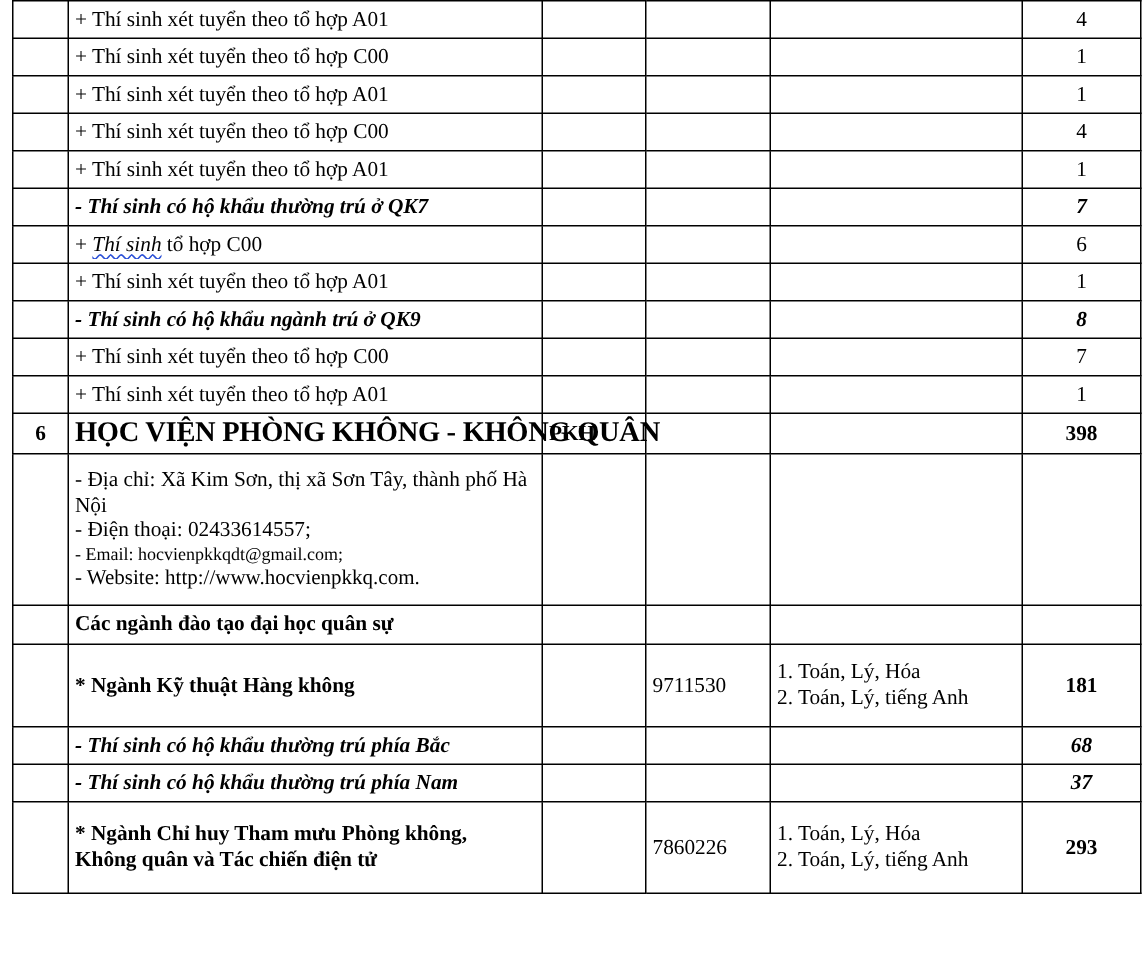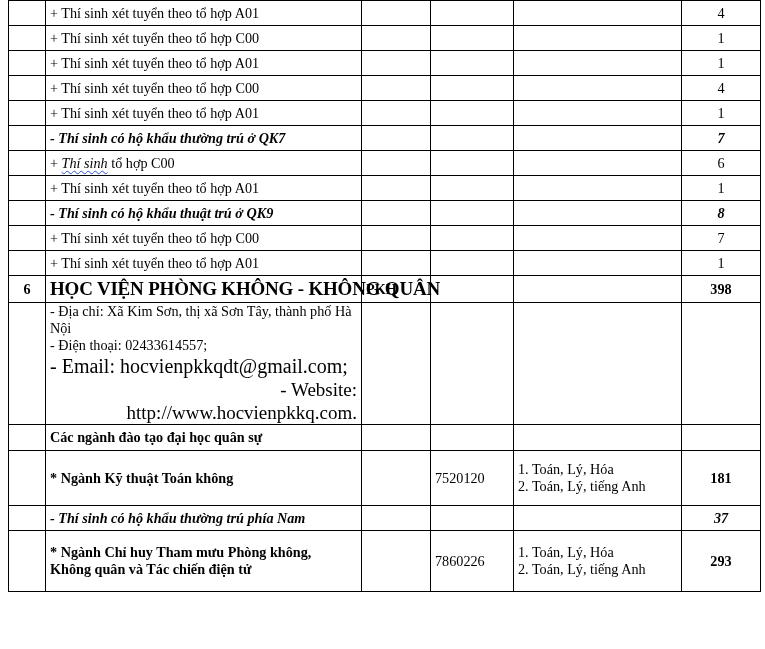--- a/index.html
+++ b/index.html
@@ -67,22 +67,22 @@
   tr.r-section td { height: 25px; }
   tr.r-major td { height: 54px; }
   tr.r-major2 td{ height: 60px; }
 
   td.contact-cell {
     vertical-align: top;
     padding-top: 2px;
     line-height: 1.28;
   }
   .contact-line { display: block; white-space: normal; }
-  .contact-line.big { font-size: 20px; line-height: 1.3; }
-  .contact-line.web { font-size: 19px; text-align: right; }
+  .contact-line.big { font-size: 12px; line-height: 1.3; }
+  .contact-line.web { font-size: 14px; }
 
   .org-title {
     font-weight: bold;
     font-size: 19px;
     letter-spacing: -0.2px;
     white-space: nowrap;
   }
 
   .comb-cell {
     line-height: 1.5;
@@ -174,21 +174,21 @@
         <tr class="r-sub">
           <td class="c-no-cell"></td>
           <td class="plain"><span>+ Thí sinh xét tuyển theo tổ hợp A01</span></td>
           <td class="cell-center bold"></td>
           <td class="cell-center"></td>
           <td class="comb-cell"></td>
           <td class="cell-quota plain">1</td>
         </tr>
         <tr class="r-sub">
           <td class="c-no-cell"></td>
-          <td class="bolditalic"><span>- Thí sinh có hộ khẩu thuật trú ở QK9</span></td>
+          <td class="bolditalic"><span>- Thí sinh có hộ khẩu ngành trú ở QK9</span></td>
           <td class="cell-center bold"></td>
           <td class="cell-center"></td>
           <td class="comb-cell"></td>
           <td class="cell-quota bolditalic">8</td>
         </tr>
         <tr class="r-sub">
           <td class="c-no-cell"></td>
           <td class="plain"><span>+ Thí sinh xét tuyển theo tổ hợp C00</span></td>
           <td class="cell-center bold"></td>
           <td class="cell-center"></td>
@@ -227,28 +227,36 @@
         <tr class="r-section">
           <td class="c-no-cell"></td>
           <td class="bold"><span>Các ngành đào tạo đại học quân sự</span></td>
           <td class="cell-center bold"></td>
           <td class="cell-center"></td>
           <td class="comb-cell"></td>
           <td class="cell-quota bold"></td>
         </tr>
         <tr class="r-major">
           <td class="c-no-cell"></td>
-          <td class="major-name"><span>* Ngành Kỹ thuật Toán không</span></td>
-          <td class="cell-center bold"></td>
-          <td class="cell-center">7520120</td>
+          <td class="major-name"><span>* Ngành Kỹ thuật Hàng không</span></td>
+          <td class="cell-center bold"></td>
+          <td class="cell-center">9711530</td>
           <td class="comb-cell">
             <span class="comb-line">1. Toán, Lý, Hóa</span>
             <span class="comb-line">2. Toán, Lý, tiếng Anh</span>
           </td>
           <td class="cell-quota bold">181</td>
+        </tr>
+        <tr class="r-sub">
+          <td class="c-no-cell"></td>
+          <td class="bolditalic"><span>- Thí sinh có hộ khẩu thường trú phía Bắc</span></td>
+          <td class="cell-center bold"></td>
+          <td class="cell-center"></td>
+          <td class="comb-cell"></td>
+          <td class="cell-quota bolditalic">68</td>
         </tr>
         <tr class="r-sub">
           <td class="c-no-cell"></td>
           <td class="bolditalic"><span>- Thí sinh có hộ khẩu thường trú phía Nam</span></td>
           <td class="cell-center bold"></td>
           <td class="cell-center"></td>
           <td class="comb-cell"></td>
           <td class="cell-quota bolditalic">37</td>
         </tr>
         <tr class="r-major2">

